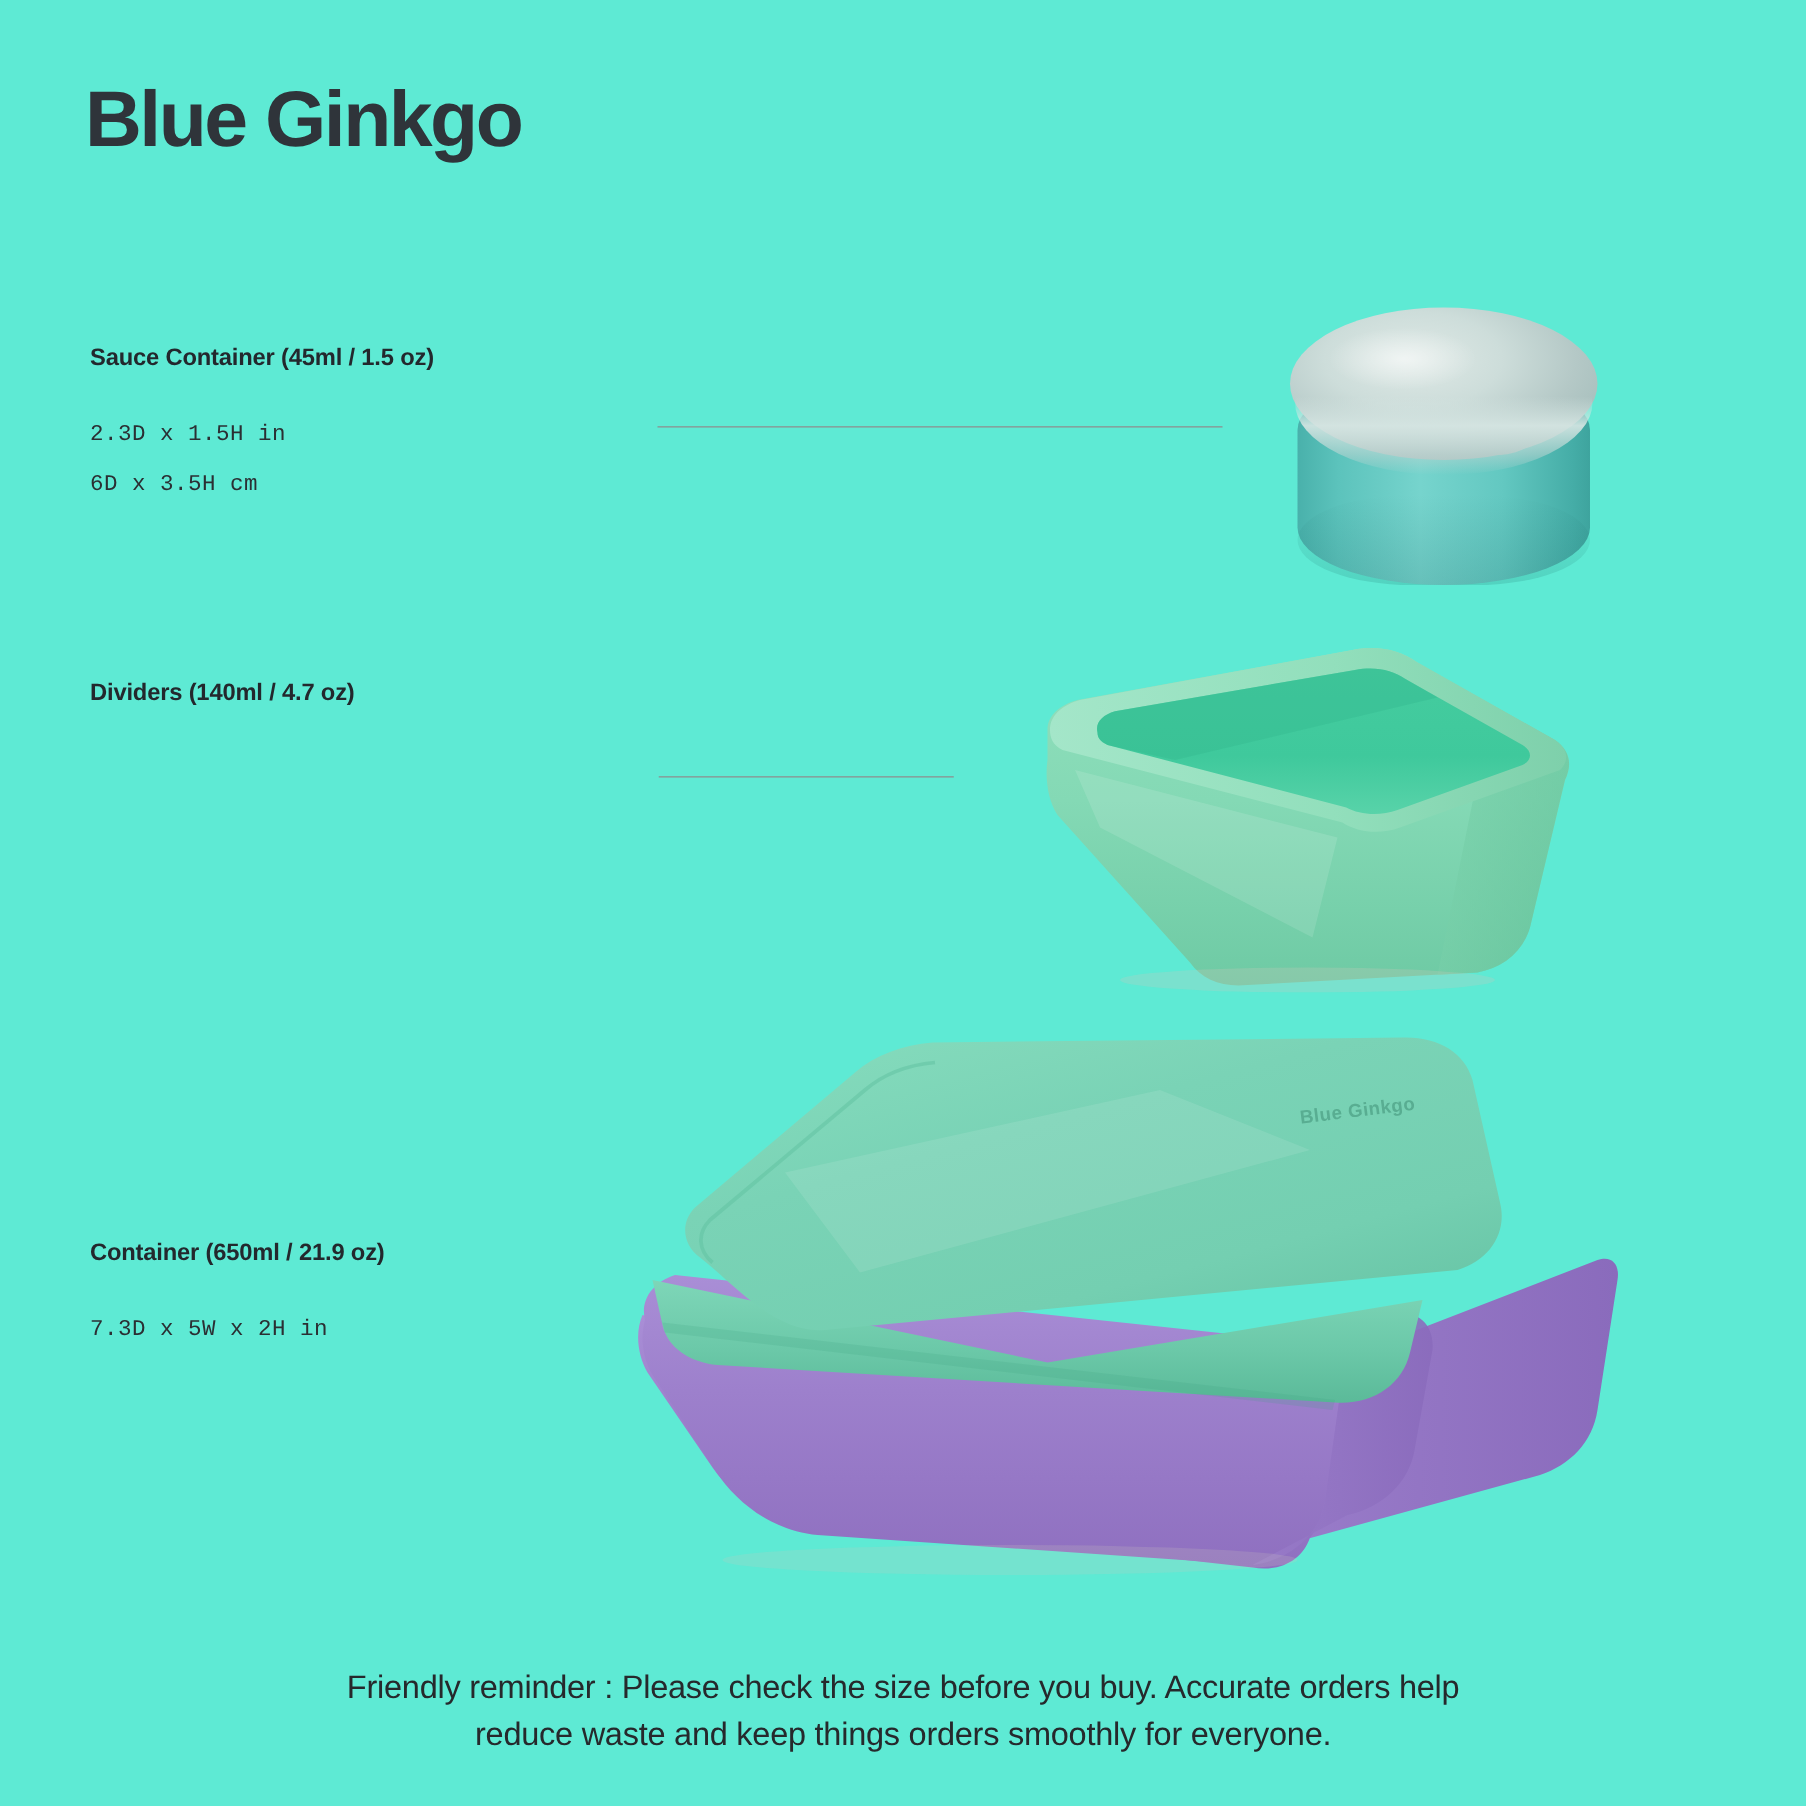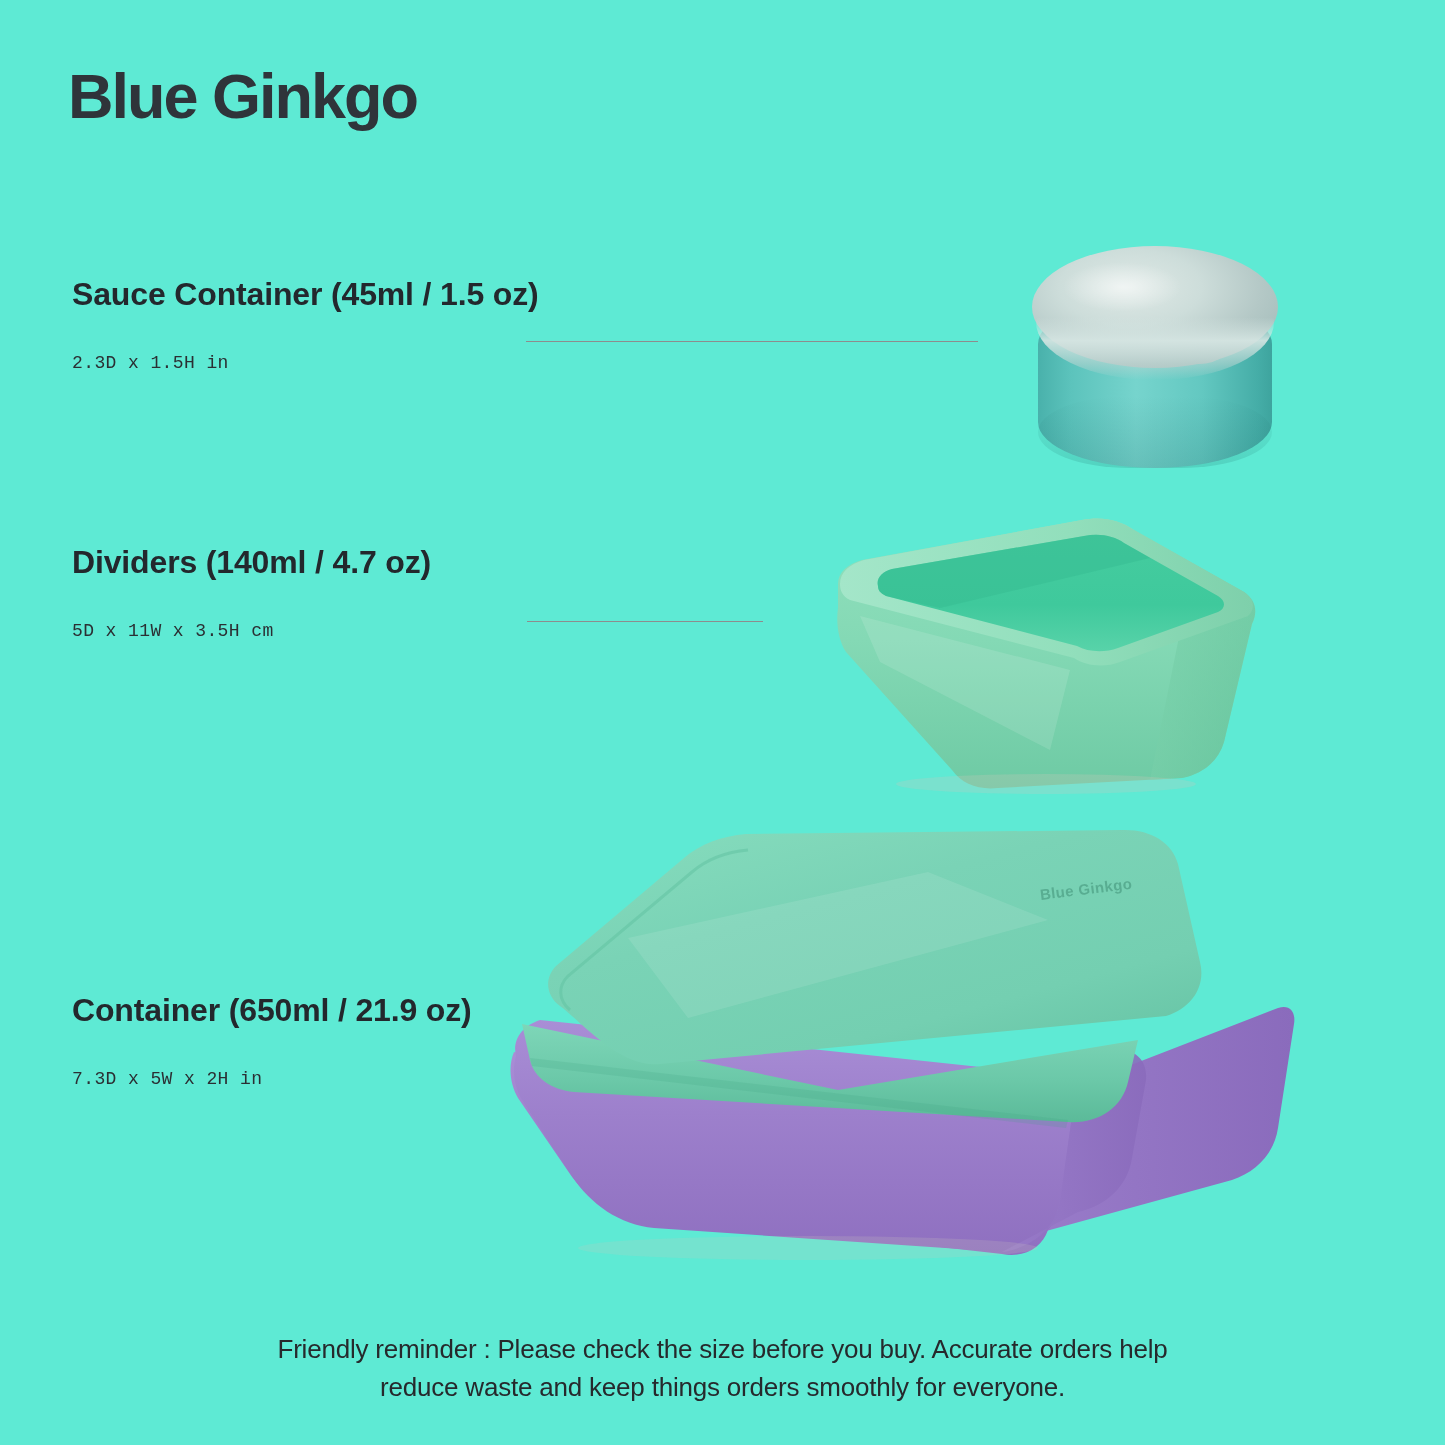--- a/index.html
+++ b/index.html
@@ -30,21 +30,21 @@
     font-size: 63px;
     font-weight: 700;
     letter-spacing: -2.0px;
     color: #2f343a;
     font-family: "Liberation Sans", sans-serif;
   }
 
   
   .spec { position: absolute; left: 72px; }
   .spec-title {
-    font-size: 32px;
+    font-size: 19px;
     font-weight: 700;
     color: #23282d;
     letter-spacing: -0.15px;
     margin: 0 0 30px 0;
     white-space: nowrap;
   }
   .spec-line {
     font-family: "Liberation Mono", monospace;
     font-size: 18px;
     color: #2b2f33;
@@ -192,26 +192,26 @@
 </head>
 <body>
 
 <div class="page">
 
   <div class="brand">Blue Ginkgo</div>
 
   <div class="spec spec-sauce">
     <div class="spec-title">Sauce Container (45ml / 1.5 oz)</div>
     <div class="spec-line">2.3D x 1.5H in</div>
+    <div class="spec-line">6D x 3.5H cm</div>
   </div>
   <div class="leader leader-sauce"></div>
 
   <div class="spec spec-dividers">
     <div class="spec-title">Dividers (140ml / 4.7 oz)</div>
-    <div class="spec-line">5D x 11W x 3.5H cm</div>
   </div>
   <div class="leader leader-dividers"></div>
 
   <div class="spec spec-main">
     <div class="spec-title">Container (650ml / 21.9 oz)</div>
     <div class="spec-line">7.3D x 5W x 2H in</div>
   </div>
 
   <div class="sauce-wrap">
     <div class="sauce-body"></div>

